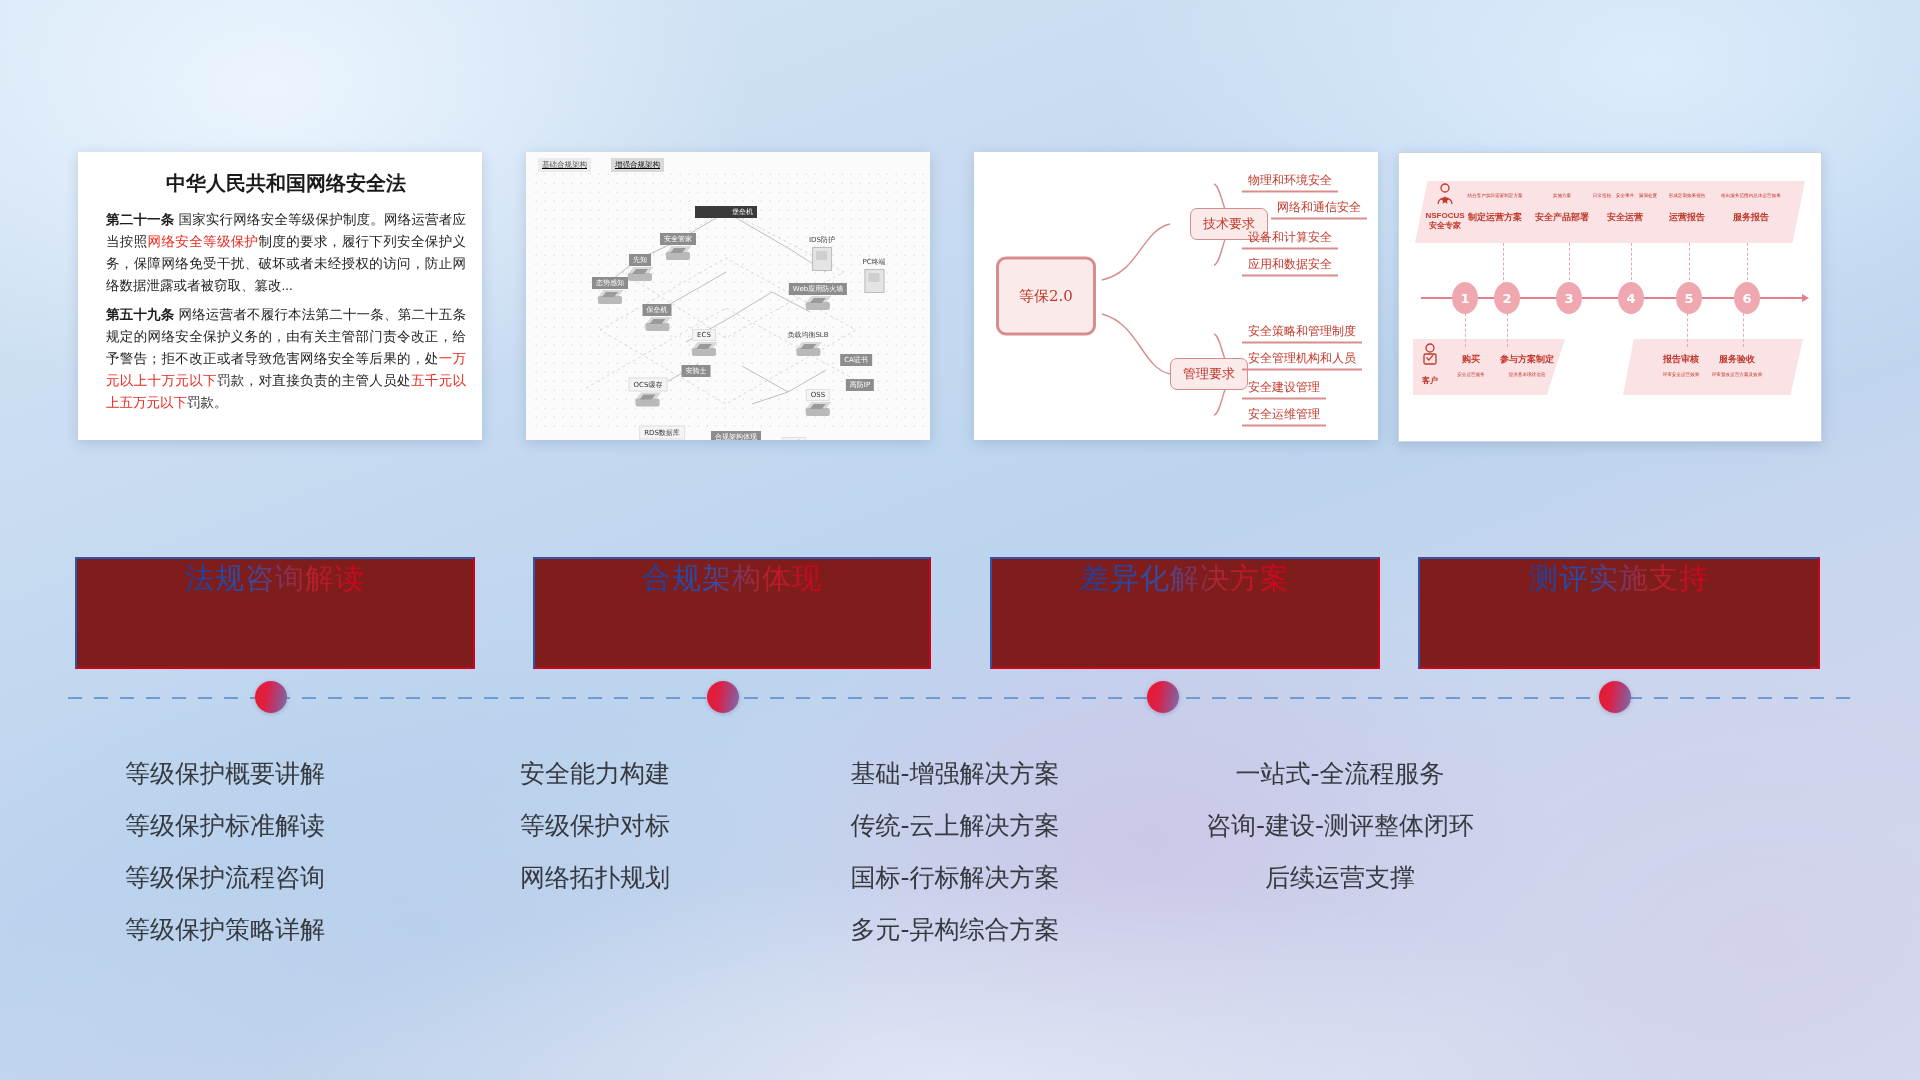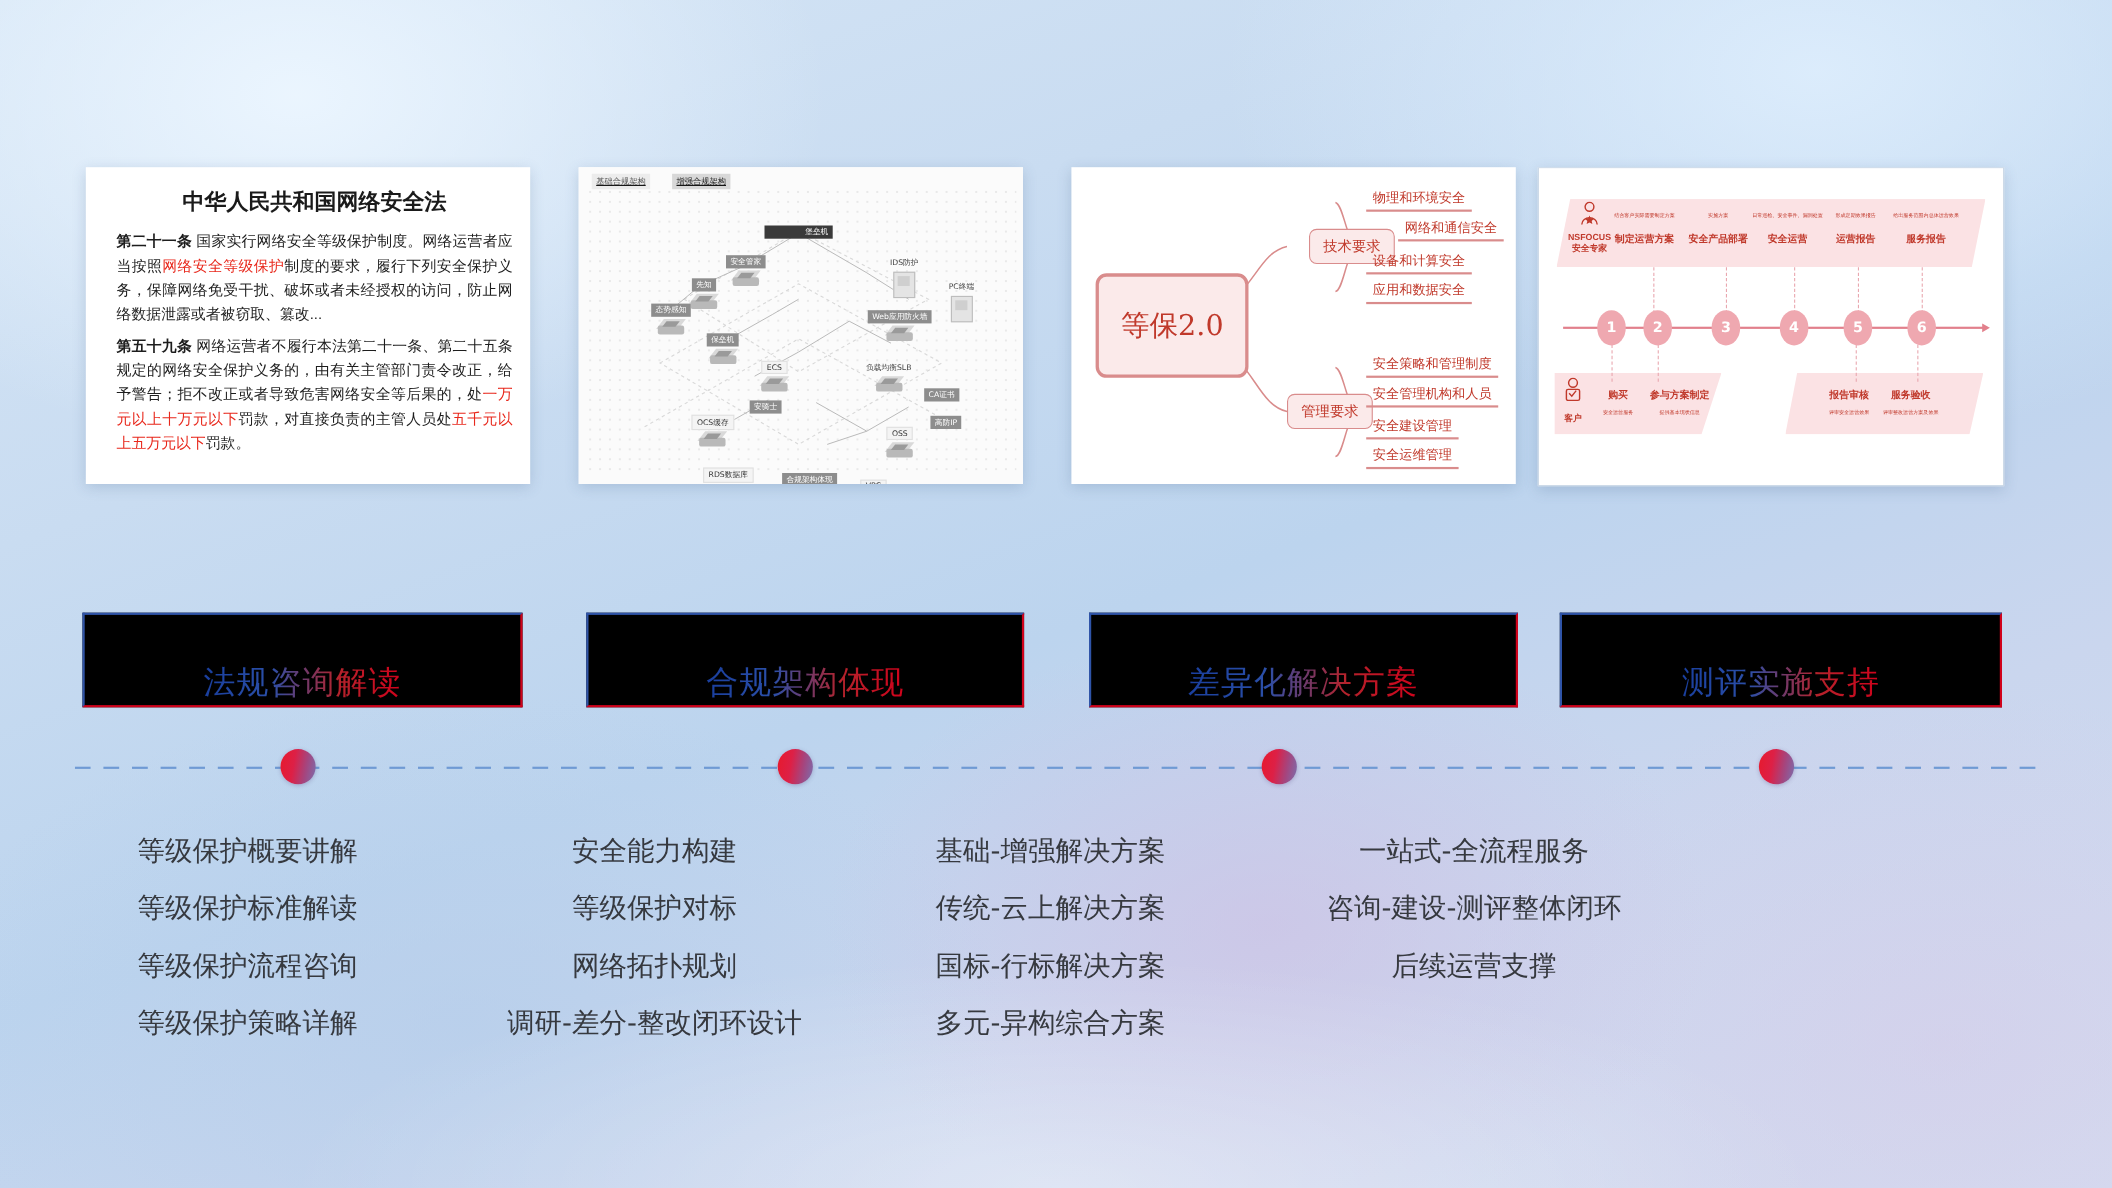--- a/index.html
+++ b/index.html
@@ -60,21 +60,21 @@
   .cube .bot{left:0;top:6px;width:24px;height:8px;background:#b9b9b9;border-radius:2px;}
   .cube .cap{left:6px;top:2px;width:12px;height:5px;background:#9a9a9a;transform:skewX(-38deg);}
   .srv{width:18px;height:22px;margin:1px auto;background:#e4e4e4;border:1px solid #bdbdbd;position:relative;}
   .srv:after{content:"";position:absolute;left:3px;top:3px;width:11px;height:9px;background:#cfcfcf;}
 
   
   .mind{position:relative;width:100%;height:100%;}
   .mind svg{position:absolute;inset:0;width:100%;height:100%;}
   .mroot{left:22px;top:144px;transform:translateY(-50%);
      background:#fbeaea;border:3px solid #d98c8c;border-radius:10px;
-     padding:27px 20px;font-size:26px;color:#c0392b;
+     padding:27px 20px;font-size:15px;color:#c0392b;
      font-family:"DejaVu Serif","Liberation Serif",serif;position:absolute;}
   .mbr{position:absolute;transform:translateY(-50%);background:#fbeaea;border:1.5px solid #d98c8c;
       border-radius:7px;padding:6px 12px;font-size:13px;color:#c0392b;white-space:nowrap;
       font-family:"DejaVu Serif","Liberation Serif",serif;}
   .mleaf{position:absolute;transform:translateY(-50%);font-size:12px;color:#c0392b;white-space:nowrap;
       border-bottom:2px solid #d98c8c;padding:0 6px 2px 6px;
       font-family:"DejaVu Serif","Liberation Serif",serif;}
 
   
   .nsf{position:relative;width:100%;height:100%;background:#fff;}
@@ -95,24 +95,24 @@
   .axis:after{content:"";position:absolute;right:-6px;top:-3px;border-left:7px solid #e2808c;
      border-top:4px solid transparent;border-bottom:4px solid transparent;}
   .step{position:absolute;top:145px;width:26px;height:32px;border-radius:50%;
      background:#efa8b0;color:#fff;font-size:13px;font-weight:bold;display:flex;
      align-items:center;justify-content:center;transform:translate(-50%,-50%);
      font-family:"DejaVu Sans",sans-serif;}
   .vdash{position:absolute;border-left:1px dashed #e9a7af;}
 
   
   .btnrow{position:absolute;top:557px;left:0;width:1920px;height:92px;}
-  .btn{position:absolute;top:0;height:86px;background:#000000;
+  .btn{position:absolute;top:0;height:112px;background:#7f1d1d;
      border-top:2px solid #2f54a8;border-left:2px solid #2f54a8;
      border-right:2px solid #d0021b;border-bottom:2px solid #d0021b;
-     display:flex;align-items:flex-end;justify-content:center;box-sizing:border-box;}
+     display:flex;align-items:flex-start;justify-content:center;box-sizing:border-box;}
   .btn span{font-size:29px;font-weight:500;letter-spacing:1px;
      background:linear-gradient(90deg,#1a3f9e 0%,#2b4fa8 34%,#b4232c 68%,#d0021b 100%);
      -webkit-background-clip:text;background-clip:text;color:transparent;
      font-family:"DejaVu Sans","Liberation Sans",sans-serif;}
   .btn.b1{left:75px;width:400px;}
   .btn.b2{left:533px;width:398px;}
   .btn.b3{left:990px;width:390px;}
   .btn.b4{left:1418px;width:402px;}
 
   
@@ -358,21 +358,20 @@
     <div class="lcol l1">
       <div>等级保护概要讲解</div>
       <div>等级保护标准解读</div>
       <div>等级保护流程咨询</div>
       <div>等级保护策略详解</div>
     </div>
     <div class="lcol l2">
       <div>安全能力构建</div>
       <div>等级保护对标</div>
       <div>网络拓扑规划</div>
-      <div>调研-差分-整改闭环设计</div>
     </div>
     <div class="lcol l3">
       <div>基础-增强解决方案</div>
       <div>传统-云上解决方案</div>
       <div>国标-行标解决方案</div>
       <div>多元-异构综合方案</div>
     </div>
     <div class="lcol l4">
       <div>一站式-全流程服务</div>
       <div>咨询-建设-测评整体闭环</div>

